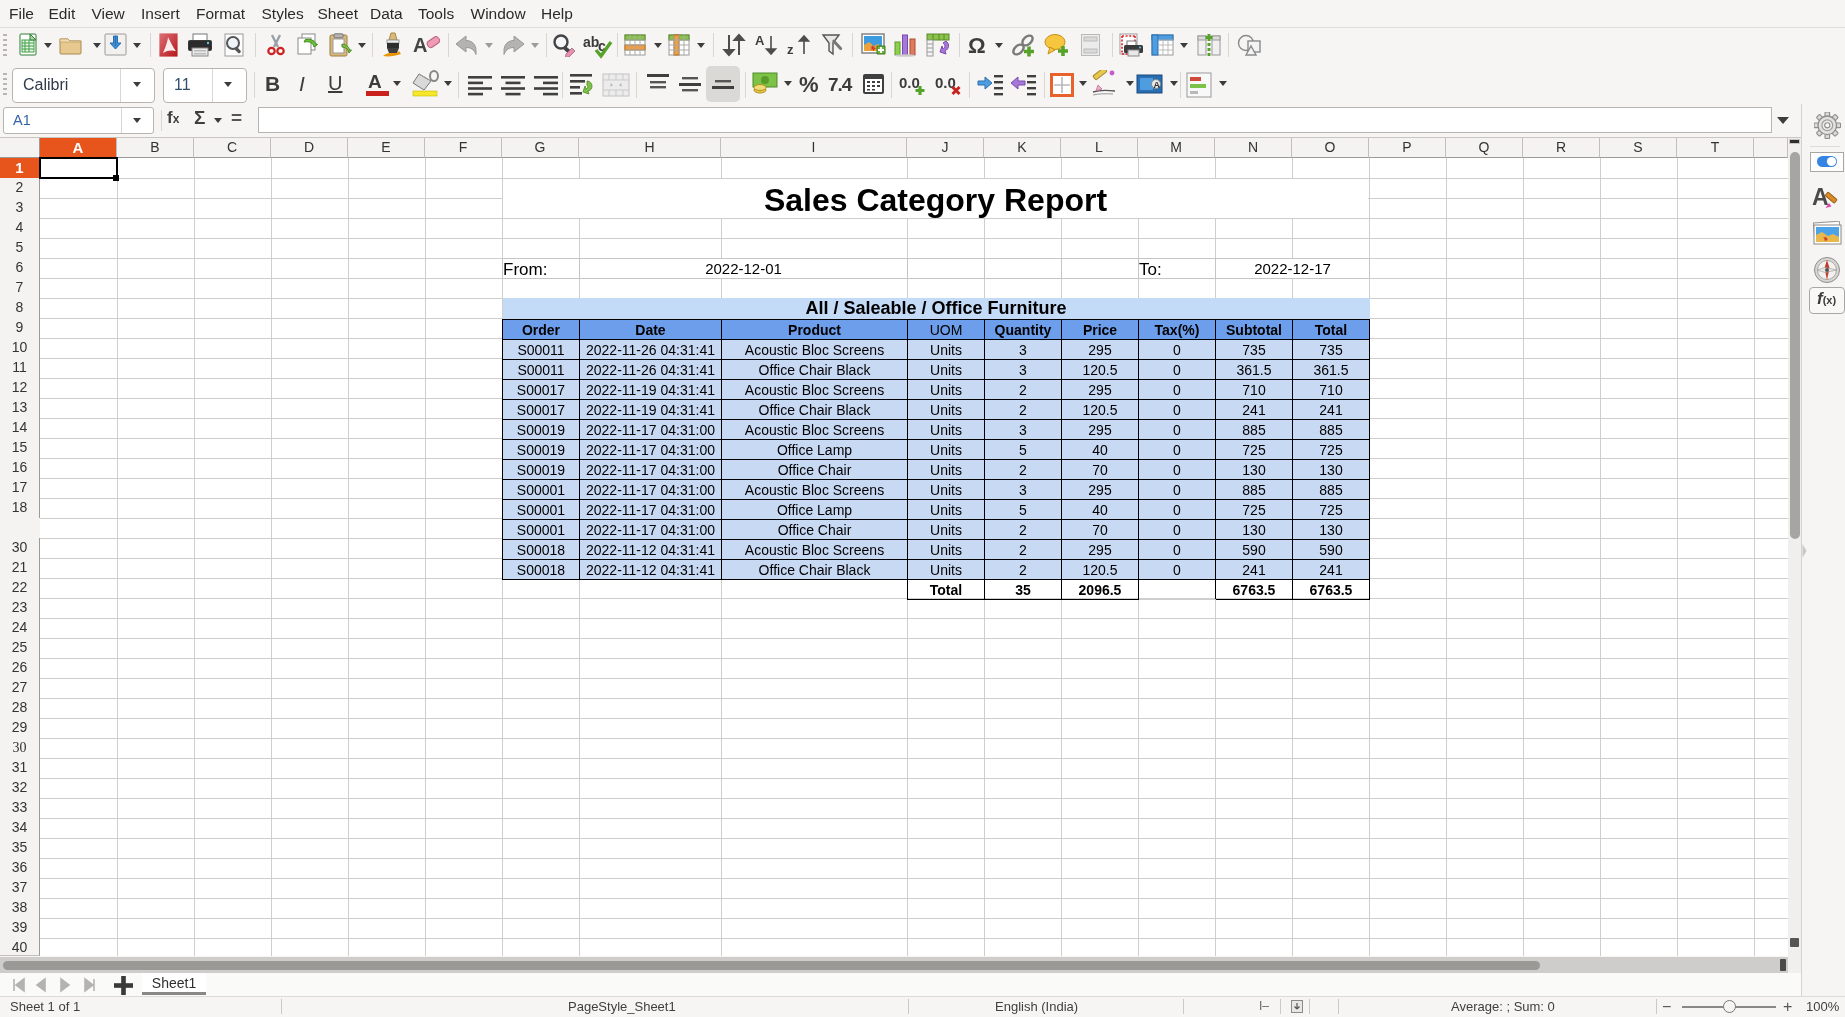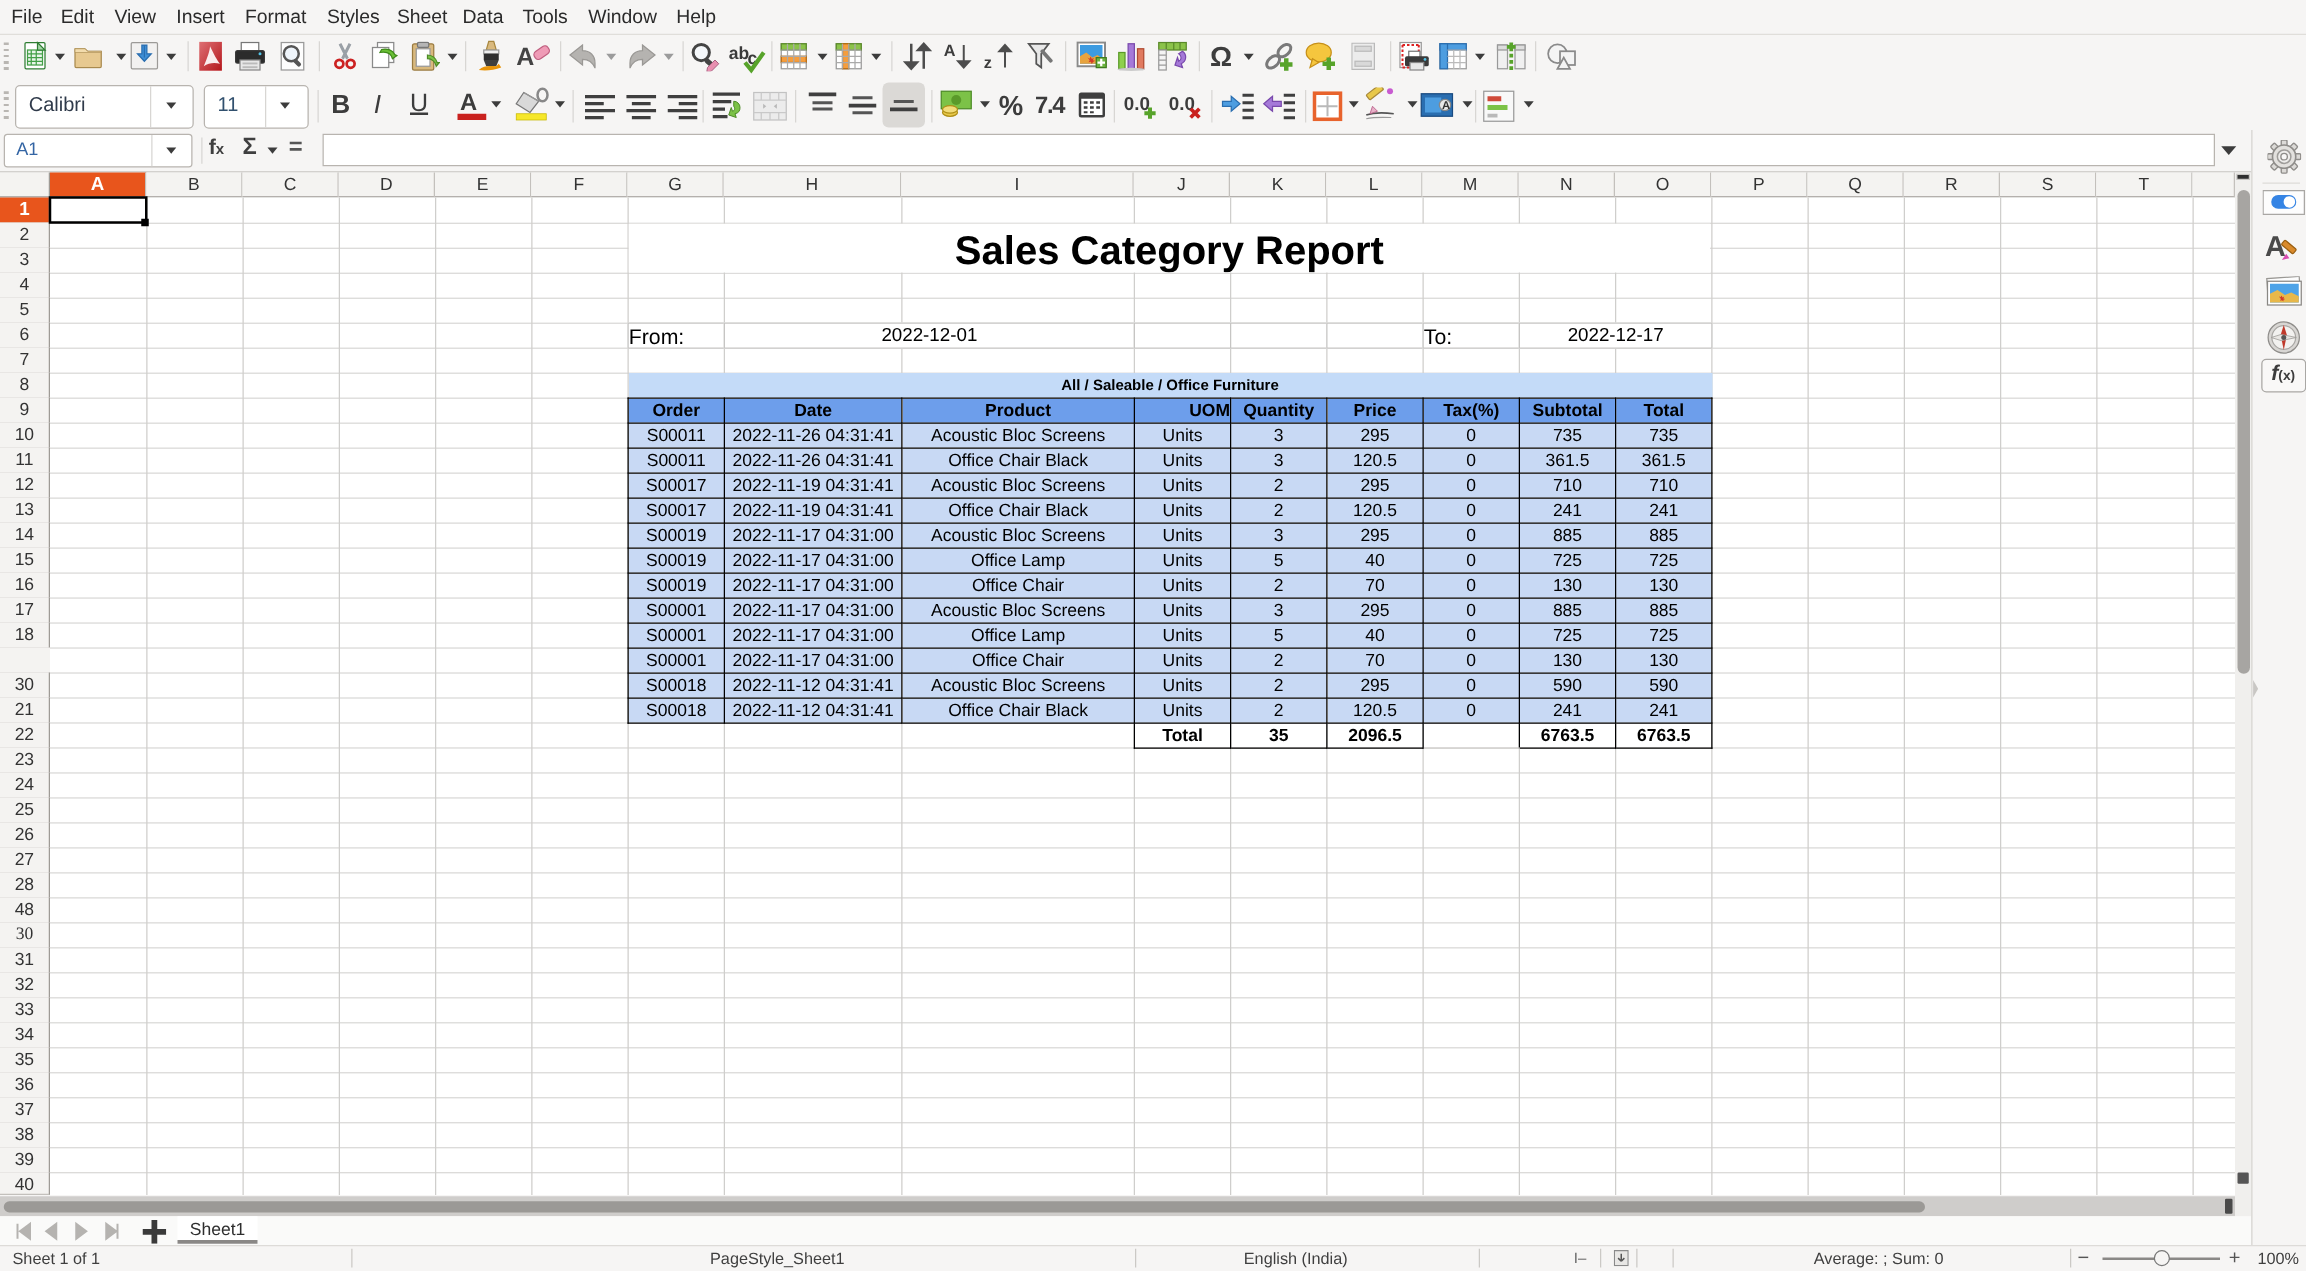--- a/index.html
+++ b/index.html
@@ -439,21 +439,21 @@
 <div class="rhd" style="top:518px;height:21px;padding-left:48px;">19</div>
 <div class="rhd" style="top:538px;height:21px;">30</div>
 <div class="rhd" style="top:558px;height:21px;">21</div>
 <div class="rhd" style="top:578px;height:21px;">22</div>
 <div class="rhd" style="top:598px;height:21px;">23</div>
 <div class="rhd" style="top:618px;height:21px;">24</div>
 <div class="rhd" style="top:638px;height:21px;">25</div>
 <div class="rhd" style="top:658px;height:21px;">26</div>
 <div class="rhd" style="top:678px;height:21px;">27</div>
 <div class="rhd" style="top:698px;height:21px;">28</div>
-<div class="rhd" style="top:718px;height:21px;">48</div>
+<div class="rhd" style="top:718px;height:21px;">29</div>
 <div class="rhd" style="top:738px;height:21px;font-family:Liberation Serif, serif;">30</div>
 <div class="rhd" style="top:758px;height:21px;">31</div>
 <div class="rhd" style="top:778px;height:21px;">32</div>
 <div class="rhd" style="top:798px;height:21px;">33</div>
 <div class="rhd" style="top:818px;height:21px;">34</div>
 <div class="rhd" style="top:838px;height:21px;">35</div>
 <div class="rhd" style="top:858px;height:21px;">36</div>
 <div class="rhd" style="top:878px;height:21px;">37</div>
 <div class="rhd" style="top:898px;height:21px;">38</div>
 <div class="rhd" style="top:918px;height:21px;">39</div>
@@ -495,27 +495,27 @@
       <col style="width:186px;">
       <col style="width:77px;">
       <col style="width:77px;">
       <col style="width:77px;">
       <col style="width:77px;">
       <col style="width:77px;">
       <col style="width:77px;">
     </colgroup>
     <tbody>
       <tr>
-        <td colspan="9" style="border:none;background:#c4dbf8;font-weight:bold;font-size:12px;">All / Saleable / Office Furniture</td>
+        <td colspan="9" style="border:none;background:#c4dbf8;font-weight:bold;font-size:18px;">All / Saleable / Office Furniture</td>
       </tr>
       <tr>
         <td style="background:#6d9eeb;font-weight:bold;">Order</td>
         <td style="background:#6d9eeb;font-weight:bold;">Date</td>
         <td style="background:#6d9eeb;font-weight:bold;">Product</td>
-        <td style="background:#6d9eeb;font-weight:bold;text-align:right;">UOM</td>
+        <td style="background:#6d9eeb;font-weight:normal;">UOM</td>
         <td style="background:#6d9eeb;font-weight:bold;">Quantity</td>
         <td style="background:#6d9eeb;font-weight:bold;text-align:center;">Price</td>
         <td style="background:#6d9eeb;font-weight:bold;">Tax(%)</td>
         <td style="background:#6d9eeb;font-weight:bold;">Subtotal</td>
         <td style="background:#6d9eeb;font-weight:bold;">Total</td>
       </tr>
       <tr>
         <td style="background:#c8d9f4;">S00011</td>
         <td style="background:#c8d9f4;">2022-11-26 04:31:41</td>
         <td style="background:#c8d9f4;">Acoustic Bloc Screens</td>

